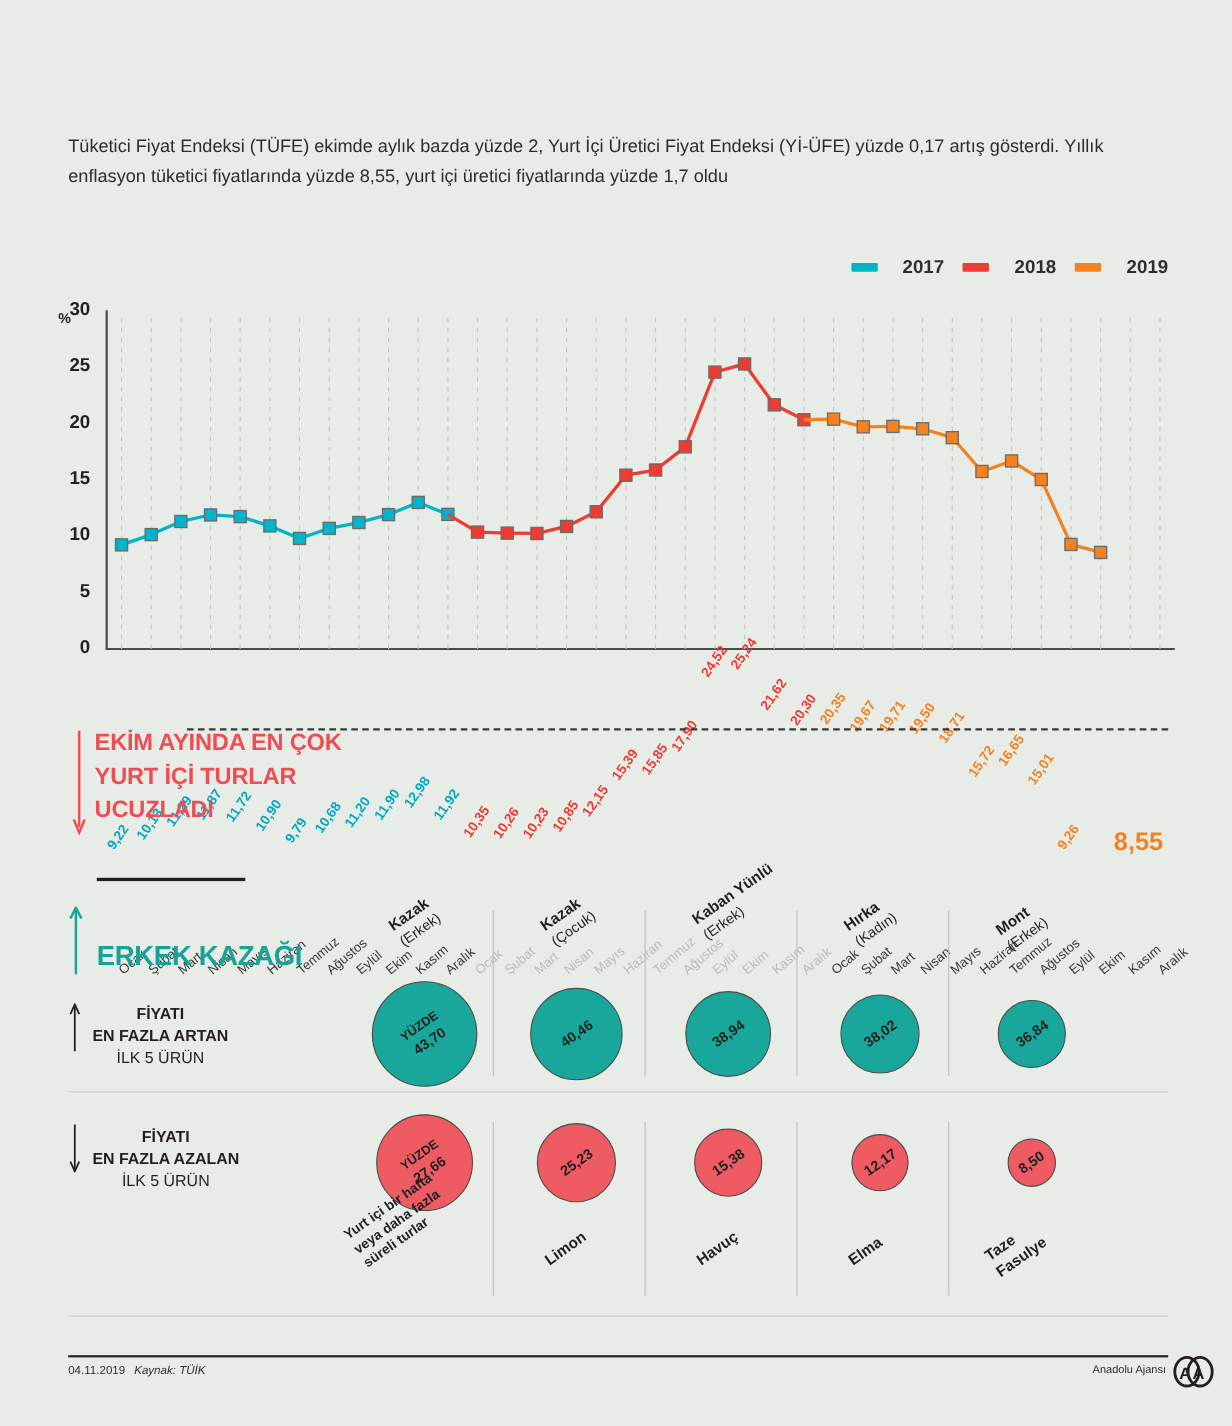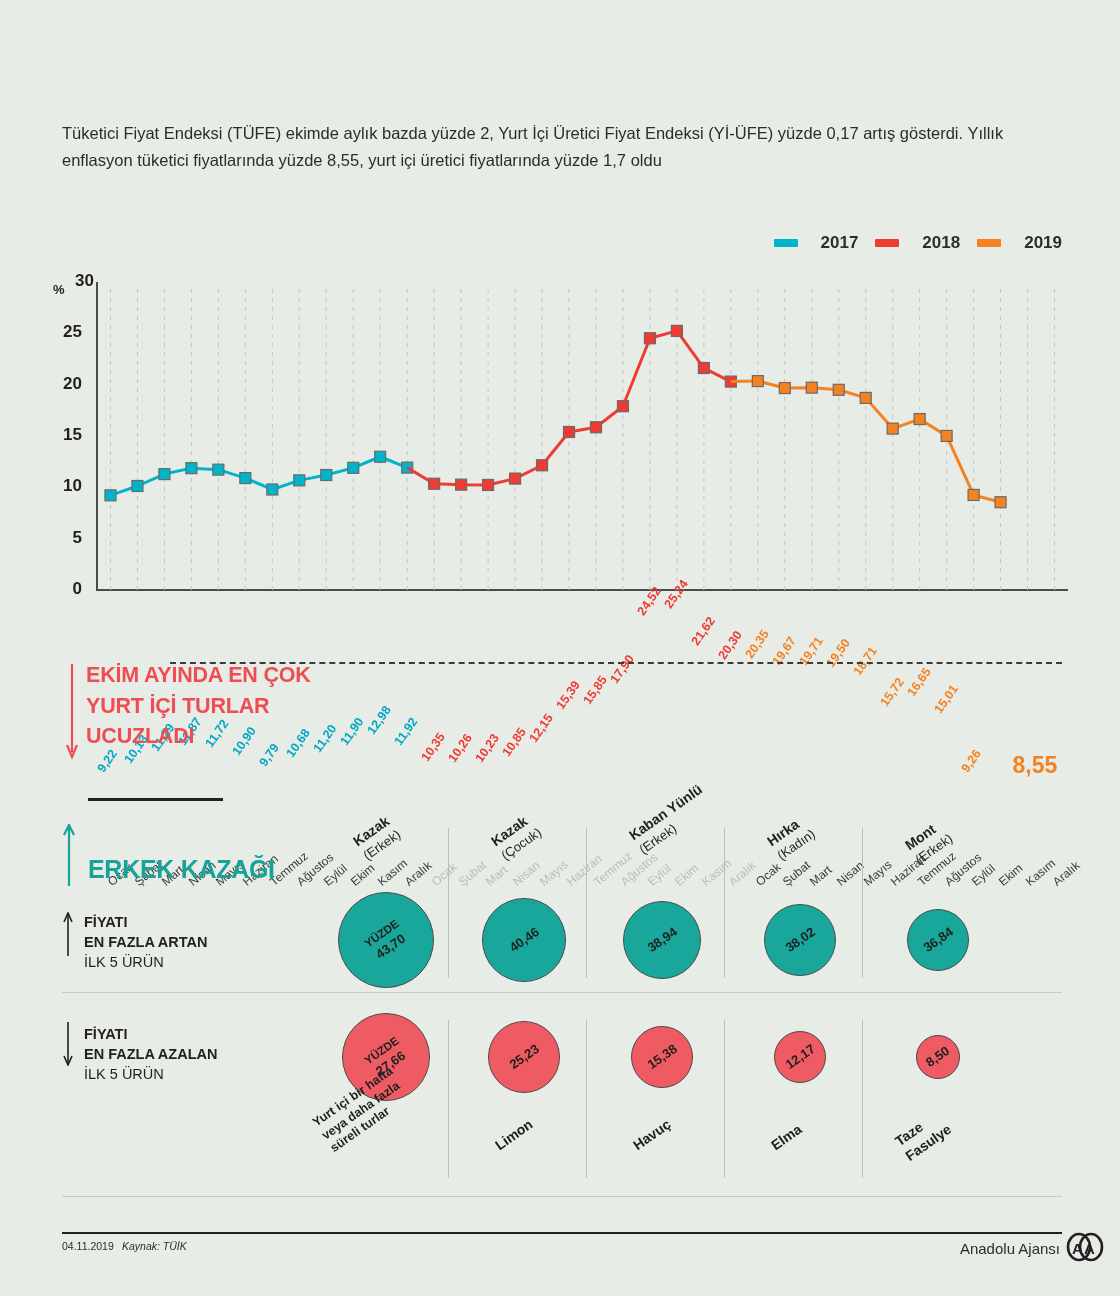--- a/index.html
+++ b/index.html
@@ -157,20 +157,21 @@
     left: 88px; top: 855px;
     font-size: 25px; font-weight: bold; color: #17a398;
     letter-spacing: -0.3px;
   }
 
   .side-label {
     position: absolute;
     font-size: 14.5px;
     line-height: 1.38;
     color: #231f20;
+    text-align: center;
   }
   .side-label .thin { font-weight: normal; }
   .side-label .bold { font-weight: bold; }
 
   .arrow-small {
     position: absolute;
     width: 12px; height: 44px;
   }
 
   .sep-h {
@@ -231,21 +232,21 @@
     font-size: 10.5px; color: #2c2c2c;
   }
   .foot-src {
     position: absolute;
     left: 122px; top: 1240px;
     font-size: 10.5px; font-style: italic; font-weight: normal; color: #2c2c2c;
   }
   .foot-agency {
     position: absolute;
     right: 60px; top: 1240px;
-    font-size: 15px; color: #2c2c2c;
+    font-size: 10px; color: #2c2c2c;
   }
   .aa-logo {
     position: absolute;
     right: 14px; top: 1232px;
     width: 42px; height: 30px;
   }
 </style>
 </head>
 <body>
 
@@ -529,14 +530,14 @@
     <text x="8" y="22" font-family="Liberation Sans, sans-serif" font-size="15" font-weight="bold" fill="#231f20">A</text>
     <text x="20" y="22" font-family="Liberation Sans, sans-serif" font-size="15" font-weight="bold" fill="#231f20">A</text>
   </svg>
 
 <div class="ytick" style="left: 44px; top: 579px;">0</div>
     <div class="ytick" style="left: 44px; top: 527.667px;">5</div>
     <div class="ytick" style="left: 44px; top: 476.333px;">10</div>
     <div class="ytick" style="left: 44px; top: 425px;">15</div>
     <div class="ytick" style="left: 44px; top: 373.667px;">20</div>
     <div class="ytick" style="left: 44px; top: 322.333px;">25</div>
-    <div class="ytick" style="left: 56px; top: 271px;">30</div>
+    <div class="ytick" style="left: 44px; top: 271px;">30</div>
   </div>
 
 </body></html>

